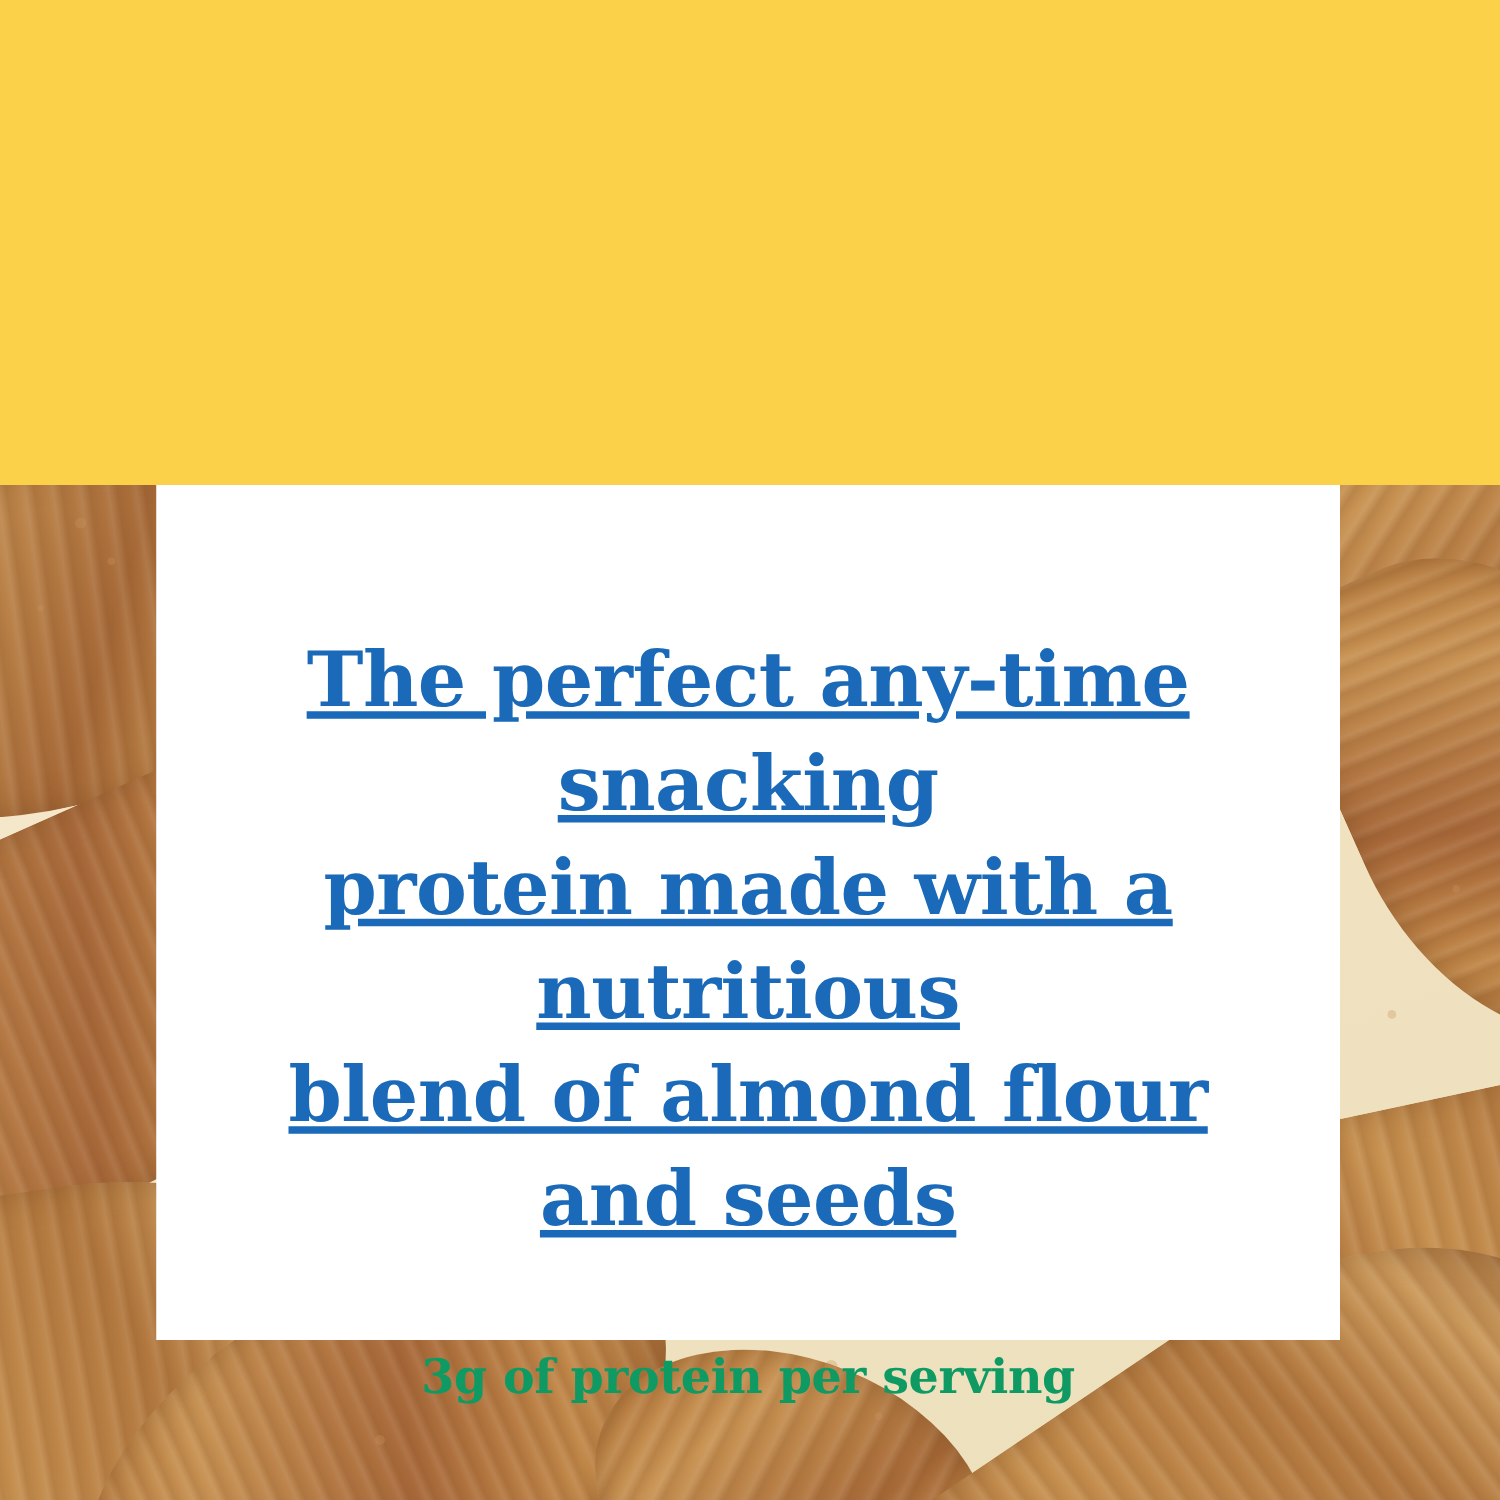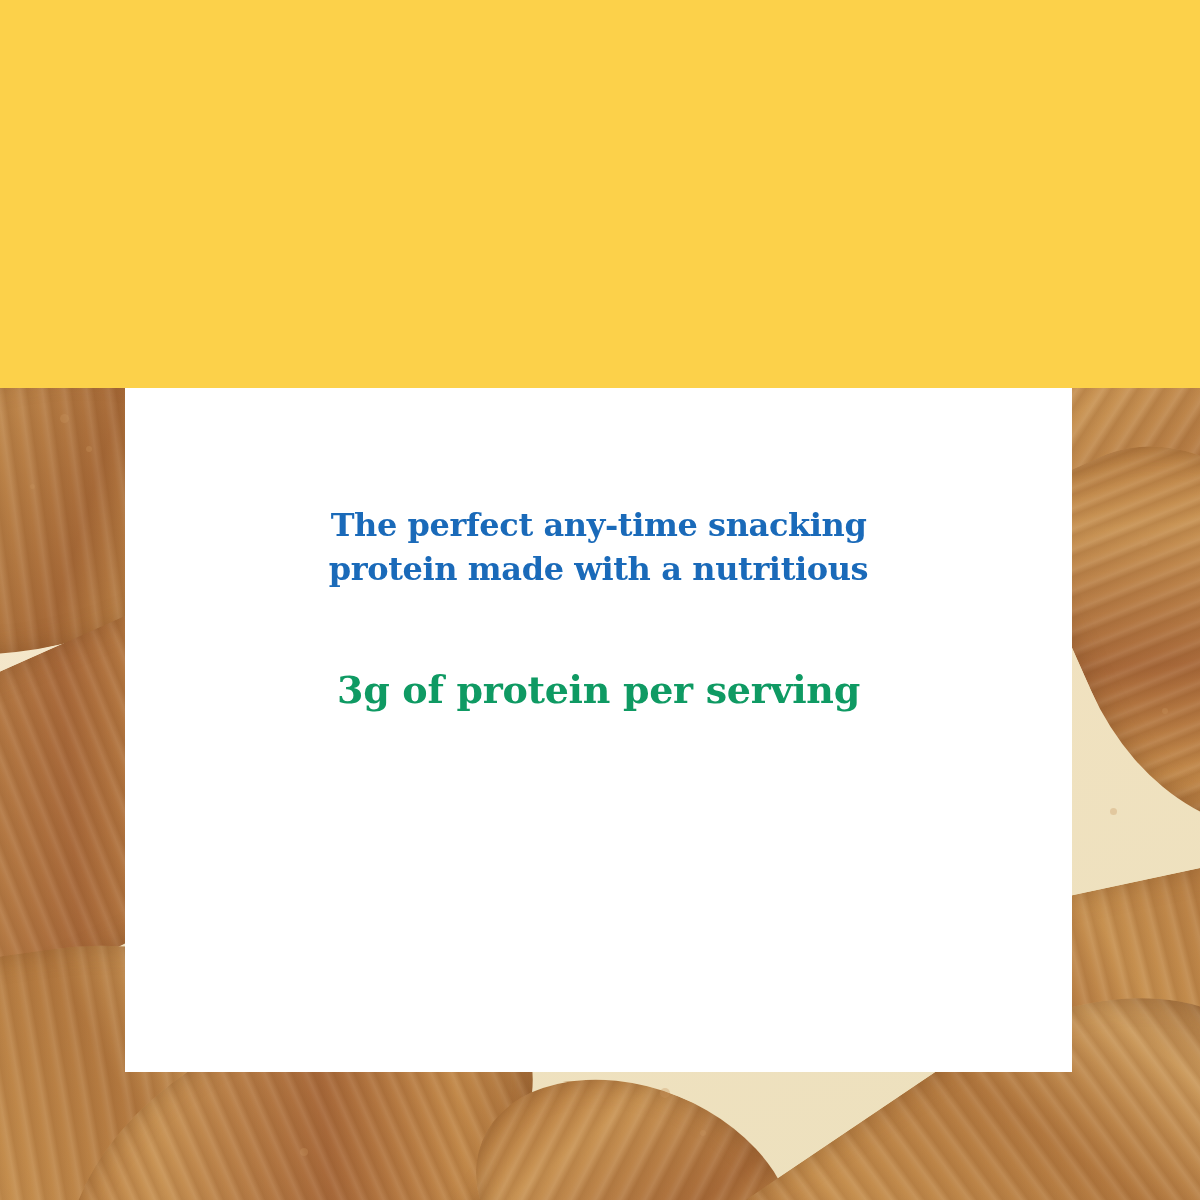--- a/index.html
+++ b/index.html
@@ -157,25 +157,26 @@
     flex-direction: column;
     align-items: center;
     justify-content: flex-start;
     padding-top: 116px;
     box-sizing: border-box;
   }
   .copy-main {
     color: #1a6ab9;
     font-family: "DejaVu Serif", "Liberation Serif", serif;
     font-weight: 700;
-    font-size: 32px;
+    font-size: 61px;
     line-height: 1.36;
     text-align: center;
     width: 800px;
     letter-spacing: -0.4px;
+    text-decoration: underline;
   }
   .copy-protein {
     color: #0f9a63;
     font-family: "DejaVu Serif", "Liberation Serif", serif;
     font-weight: 700;
     font-size: 38px;
     line-height: 1.3;
     text-align: center;
     margin-top: 74px;
     letter-spacing: -0.3px;
@@ -231,20 +232,21 @@
         <path d="M2,8 C40,2 110,1 168,3 C185,3.6 198,5 208,7" stroke="#6c3f25" stroke-width="6" stroke-linecap="round" fill="none"></path>
       </svg>
     </div>
   </div>
 
   <div class="card">
 
     <div class="copy-main">
       <span class="line-break">The perfect any-time snacking</span>
       <span class="line-break">protein made with a nutritious</span>
+      <span class="line-break">blend of almond flour and seeds</span>
     </div>
 
     <div class="copy-protein">
       <span class="line-break">3g of protein per serving</span>
     </div>
 
 
   </div>
 
 </div>

